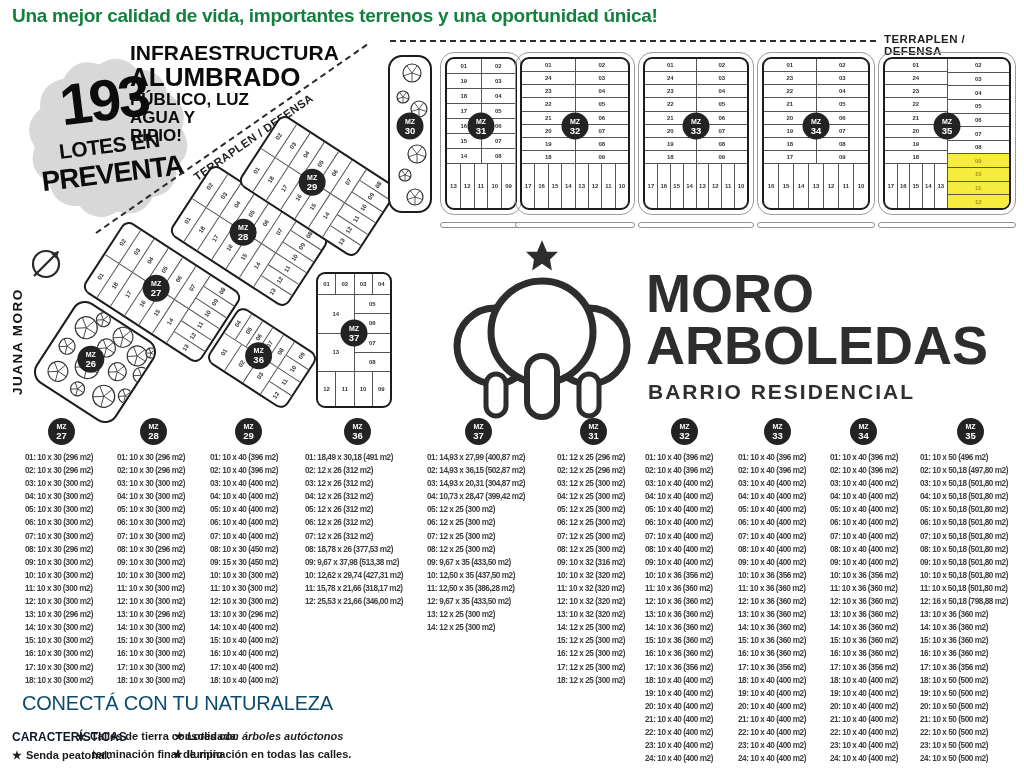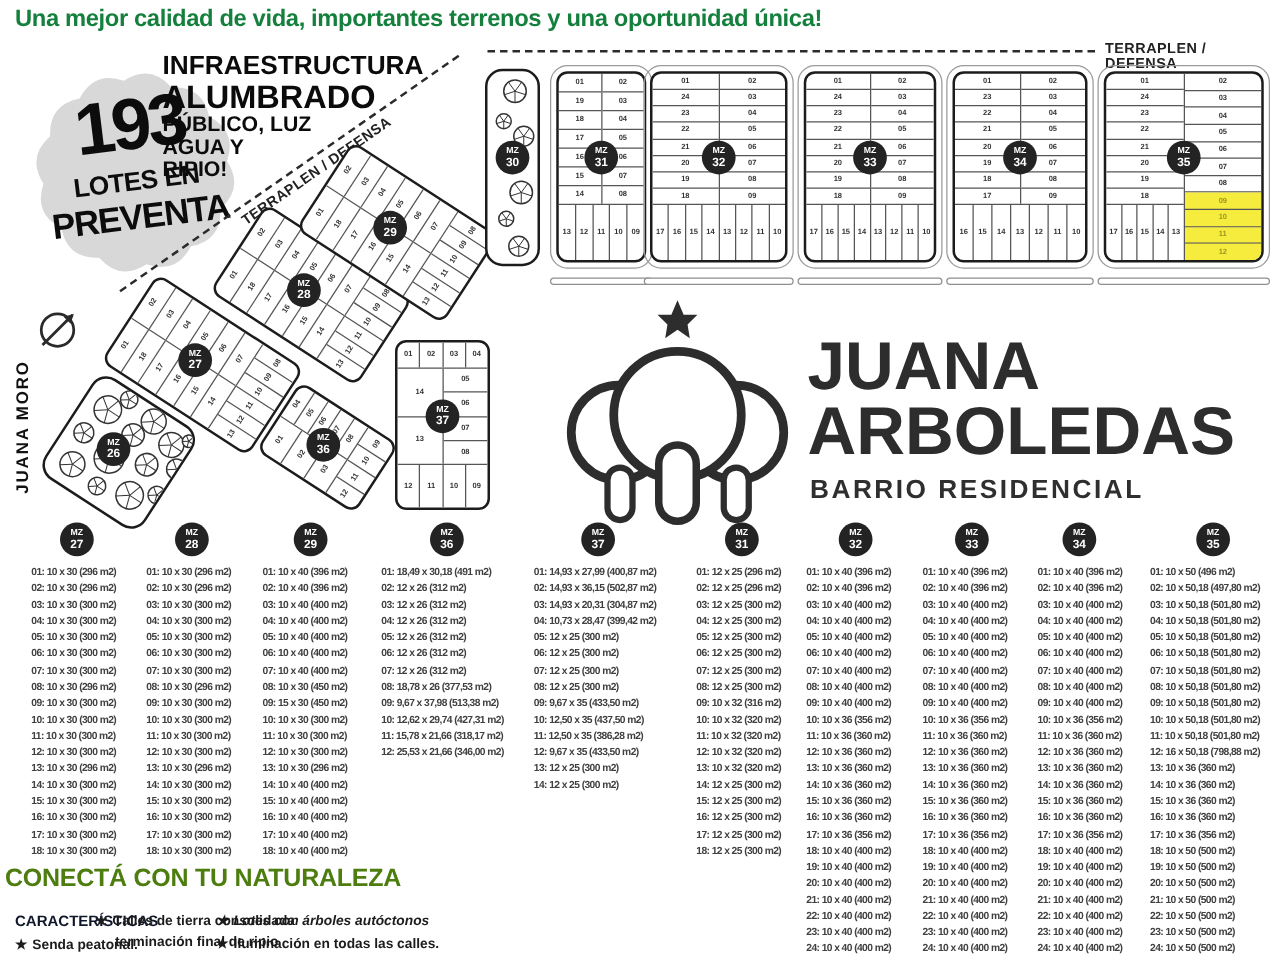--- a/index.html
+++ b/index.html
@@ -59,21 +59,21 @@
   #logo-gran{top:266px;}
   #logo-arbo{top:318px;}
   #logo-sub{position:absolute;left:648px;top:380px;font-size:21px;letter-spacing:2px;font-weight:600;color:#2f2f2f;}
   
   #lists{position:absolute;left:0;top:0;width:1024px;height:768px;}
   .listcol{position:absolute;width:112px;}
   .lb{margin-bottom:6px;position:relative;}
   .item{font-size:8.2px;font-weight:bold;color:#404040;line-height:13.1px;height:13.1px;
         white-space:nowrap;letter-spacing:-0.45px;}
   
-  #foot-title{left:4px;top:692px;font-size:20px;font-weight:700;letter-spacing:-0.2px;color:#4d7c0f;}
+  #foot-title{left:22px;top:692px;font-size:20px;font-weight:400;letter-spacing:-0.2px;color:#0c4a6e;}
   #foot-caract{left:12px;top:730px;font-size:12px;font-weight:800;color:#0f172a;}
   .feat{position:absolute;font-size:11px;font-weight:700;color:#1c1c1c;white-space:nowrap;}
   .feat .star{font-size:11px;margin-right:4px;}
   #feat1{left:12px;top:749px;}
   #feat2a{left:76px;top:730px;}
   #feat2b{left:92px;top:748px;}
   #feat3{left:173px;top:730px;font-style:italic;}
   #feat4{left:173px;top:748px;}
 </style>
 </head>
@@ -607,21 +607,21 @@
 
 <svg class="abs" id="logo-trees" width="200" height="180" style="left:437px;top:240px;">
   <circle cx="58" cy="106" r="38" fill="#fff" stroke="#2d2d2d" stroke-width="7"></circle>
   <circle cx="152" cy="106" r="38" fill="#fff" stroke="#2d2d2d" stroke-width="7"></circle>
   <rect x="49" y="134" width="20" height="42" rx="10" fill="#fff" stroke="#2d2d2d" stroke-width="5"></rect>
   <rect x="142" y="134" width="20" height="42" rx="10" fill="#fff" stroke="#2d2d2d" stroke-width="5"></rect>
   <circle cx="105" cy="92" r="51" fill="#fff" stroke="#2d2d2d" stroke-width="7"></circle>
   <rect x="90" y="116" width="30" height="61" rx="15" fill="#fff" stroke="#2d2d2d" stroke-width="6"></rect>
   <path transform="translate(105,17) scale(1.2)" fill="#2d2d2d" d="M0,-14 L4.1,-4.3 L13.3,-4.3 L6.7,2.1 L8.2,11.3 L0,5.6 L-8.2,11.3 L-6.7,2.1 L-13.3,-4.3 L-4.1,-4.3 Z"></path>
 </svg>
-<div id="logo-gran">JUANA</div>
+<div id="logo-gran">MORO</div>
 <div id="logo-arbo">ARBOLEDAS</div>
 <div id="logo-sub">BARRIO RESIDENCIAL</div>
 
 <div id="lists">
     <div class="listcol" style="left: 25px; top: 418px;">
       <div class="badge lb" style="background: rgb(35, 35, 35); left: 23px;">
         <span>MZ</span>
         <span class="n">27</span>
       </div>
       <div class="item">01: 10 x 30 (296 m2)</div>

